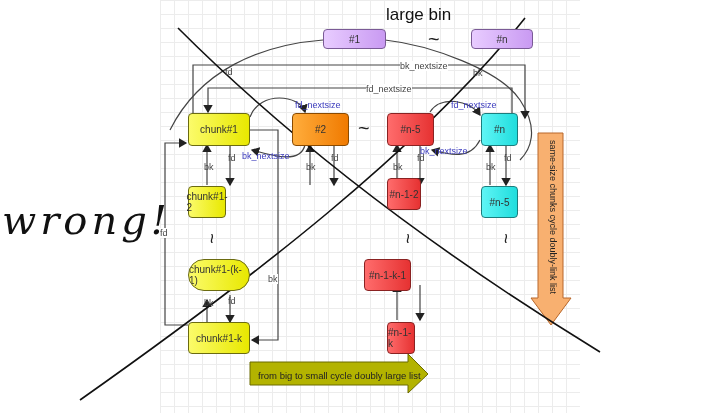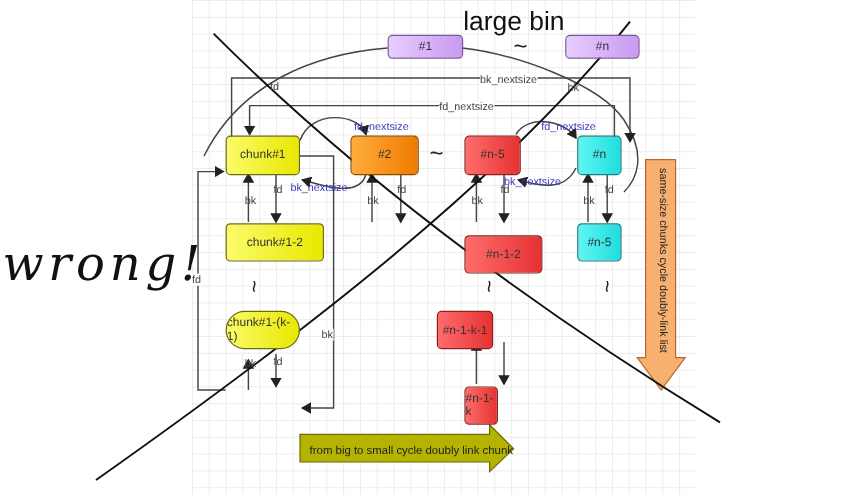--- a/index.html
+++ b/index.html
@@ -11,21 +11,21 @@
       linear-gradient(90deg, #ececec 1px, transparent 1px);
     background-size: 14px 14px; }
   .box { position:absolute; border:1.5px solid #555; border-radius:4px; display:flex; align-items:center; justify-content:center; font-size:10px; color:#333; box-sizing:border-box; }
   .purple { background:linear-gradient(90deg,#e8ccff,#c99af2); border-color:#7a5a96; }
   .yellow { background:linear-gradient(90deg,#fbfb6a,#e8e800); border-color:#6b6b10; }
   .orange { background:linear-gradient(90deg,#ffad3c,#f07a00); border-color:#8a4a00; }
   .red { background:linear-gradient(90deg,#ff6c6c,#e63232); border-color:#8a2222; }
   .cyan { background:linear-gradient(90deg,#5ff5f5,#20dddd); border-color:#1a7d7d; }
   .lbl { position:absolute; font-size:9px; color:#444; white-space:nowrap; background:transparent; }
   .blue { color:#3b3bbd; }
-  .title { position:absolute; left:386px; top:5px; font-size:22px; color:#111; }
+  .title { position:absolute; left:386px; top:5px; font-size:17px; color:#111; }
   .tilde { position:absolute; font-size:20px; color:#222; }
   .wtilde { position:absolute; font-size:18px; color:#222; transform:rotate(90deg); }
   .handwriting { position:absolute; left:2px; top:165px; font-size:40px; font-family:"DejaVu Serif", serif; color:#111; letter-spacing:4px; font-style:italic;margin-top:32px; }
   .hbar-text { position:absolute; left:258px; top:370px; font-size:9.5px; color:#222; }
   .vbar-text { position:absolute; left:548px; top:140px; font-size:9px; color:#222; writing-mode:vertical-rl; }
 </style>
 </head>
 <body>
 
 <div id="canvas">
@@ -87,49 +87,50 @@
   <div class="box purple" style="left:323px;top:29px;width:63px;height:20px;">#1</div>
   <div class="tilde" style="left:428px;top:28px;">~</div>
   <div class="box purple" style="left:471px;top:29px;width:62px;height:20px;">#n</div>
 
   <div class="lbl" style="left:225px;top:67px;">fd</div>
   <div class="lbl" style="left:400px;top:61px;background:#fff;">bk_nextsize</div>
   <div class="lbl" style="left:473px;top:68px;">bk</div>
   <div class="lbl" style="left:366px;top:84px;background:#fff;">fd_nextsize</div>
 
   <div class="box yellow" style="left:188px;top:113px;width:62px;height:33px;">chunk#1</div>
-  <div class="box yellow" style="left:188px;top:186px;width:82px;height:32px;">chunk#1-2</div>
+  <div class="box yellow" style="left:188px;top:186px;width:38px;height:32px;">chunk#1-2</div>
   <div class="wtilde" style="left:206px;top:228px;">~</div>
   <div class="box yellow" style="left:188px;top:259px;width:62px;height:32px;overflow:hidden;border-radius:16px;">chunk#1-(k-1)</div>
+  <div class="box yellow" style="left:188px;top:322px;width:62px;height:32px;">chunk#1-k</div>
   <div class="lbl" style="left:204px;top:162px;">bk</div>
   <div class="lbl" style="left:228px;top:153px;">fd</div>
   <div class="lbl" style="left:204px;top:298px;">bk</div>
   <div class="lbl" style="left:228px;top:296px;">fd</div>
   <div class="lbl" style="left:160px;top:228px;background:#fff;">fd</div>
   <div class="lbl" style="left:268px;top:274px;background:#fff;">bk</div>
 
   <div class="box orange" style="left:292px;top:113px;width:57px;height:33px;">#2</div>
   <div class="lbl blue" style="left:295px;top:100px;">fd_nextsize</div>
   <div class="lbl blue" style="left:242px;top:151px;">bk_nextsize</div>
   <div class="lbl" style="left:306px;top:162px;">bk</div>
   <div class="lbl" style="left:331px;top:153px;">fd</div>
 
   <div class="tilde" style="left:358px;top:117px;">~</div>
 
   <div class="box red" style="left:387px;top:113px;width:47px;height:33px;">#n-5</div>
-  <div class="box red" style="left:387px;top:196px;width:65px;height:32px;">#n-1-2</div>
+  <div class="box red" style="left:387px;top:178px;width:34px;height:32px;">#n-1-2</div>
   <div class="wtilde" style="left:402px;top:228px;">~</div>
   <div class="box red" style="left:364px;top:259px;width:47px;height:32px;overflow:hidden;">#n-1-k-1</div>
   <div class="box red" style="left:387px;top:322px;width:28px;height:32px;">#n-1-k</div>
   <div class="lbl blue" style="left:451px;top:100px;">fd_nextsize</div>
   <div class="lbl blue" style="left:420px;top:146px;">bk_nextsize</div>
   <div class="lbl" style="left:393px;top:162px;">bk</div>
   <div class="lbl" style="left:417px;top:153px;">fd</div>
 
   <div class="box cyan" style="left:481px;top:113px;width:37px;height:33px;">#n</div>
   <div class="box cyan" style="left:481px;top:186px;width:37px;height:32px;overflow:hidden;">#n-5</div>
   <div class="wtilde" style="left:500px;top:228px;">~</div>
   <div class="lbl" style="left:486px;top:162px;">bk</div>
   <div class="lbl" style="left:504px;top:153px;">fd</div>
 
-  <div class="hbar-text">from big to small cycle doubly link chunk</div>
+  <div class="hbar-text">from big to small cycle doubly large list</div>
   <div class="vbar-text">same-size chunks cycle doubly-link list</div>
 </div>
 
 </body></html>

